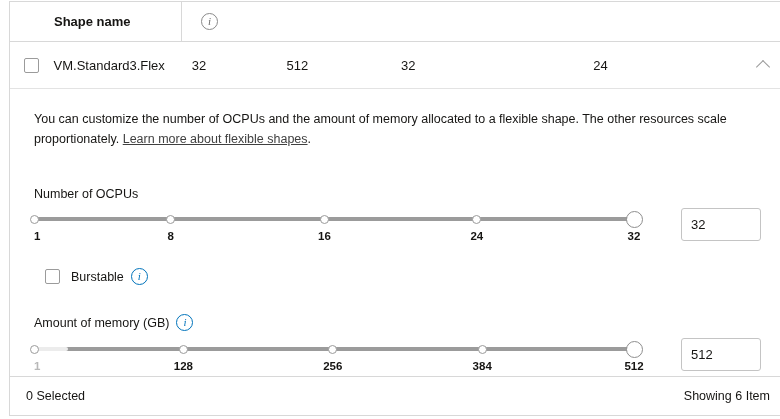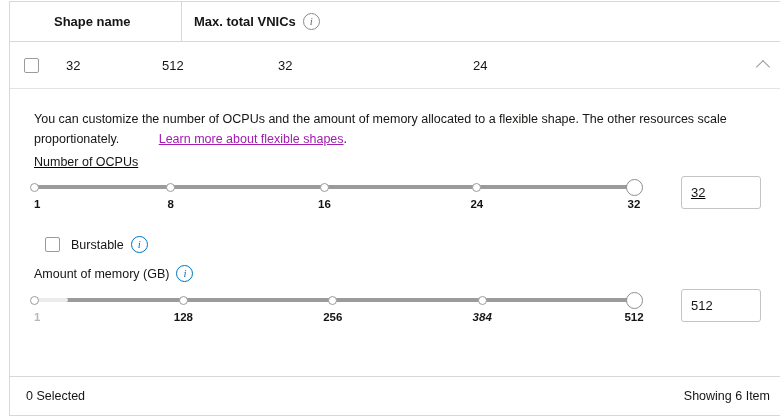--- a/index.html
+++ b/index.html
@@ -139,23 +139,22 @@
   }
 
   .desc {
     font-size: 12.5px;
     line-height: 20px;
     color: #161513;
     max-width: 716px;
     margin: 0 0 0 0;
   }
   .desc a {
-    color: #a21caf;
+    color: #404040;
     text-decoration: underline;
-    margin-left: 36px;
   }
 
   .field-label {
     display: flex;
     align-items: center;
     font-size: 12.5px;
     color: #161513;
     margin: 0 0 9px 0;
   }
 
@@ -275,43 +274,43 @@
 <body>
 
 <div id="app">
   <div class="panel">
 
     <div class="table-header">
       <div class="th th-shape">
         <span>Shape name</span>
       </div>
       <div class="th th-vnic last">
-        <span>Max. total VNICs</span>
         <span class="info-icon">i</span>
       </div>
     </div>
 
     <div class="table-row">
       <div class="td td-check">
         <span class="checkbox"></span>
       </div>
+      <div class="td td-shape">VM.Standard3.Flex</div>
       <div class="td td-ocpu">32</div>
       <div class="td td-mem">512</div>
       <div class="td td-net">32</div>
       <div class="td td-vnic">24</div>
       <div class="td td-chev">
         <span class="chevron"></span>
       </div>
     </div>
 
     <div class="expand-body">
 
       <p class="desc"><span>You can customize the number of OCPUs and the amount of memory allocated to a flexible shape. The other resources scale proportionately. </span><a href="#">Learn more about flexible shapes</a><span>.</span></p>
 
-      <div style="margin-top:6px;text-decoration:underline;">
+      <div style="margin-top:38px;">
         <div class="field-label">
           <span>Number of OCPUs</span>
         </div>
         <div class="slider-row">
           <div class="slider-wrap">
             <div class="track">
               <div class="track-inactive" id="ocpu-inactive" style="width: 0%;"></div>
               <span class="tick" style="left:0%;"></span>
               <span class="tick" style="left:22.8%;"></span>
               <span class="tick" style="left:48.4%;"></span>
@@ -329,40 +328,40 @@
           <input class="num-input" type="text" value="32" style="">
         </div>
       </div>
 
       <div class="burstable-row">
         <span class="checkbox"></span>
         <span class="burstable-label">Burstable</span>
         <span class="info-icon blue">i</span>
       </div>
 
-      <div style="margin-top:12px;">
+      <div style="margin-top:29px;">
         <div class="field-label">
           <span>Amount of memory (GB)</span>
           <span class="info-icon blue">i</span>
         </div>
         <div class="slider-row">
           <div class="slider-wrap">
             <div class="track">
               <div class="track-inactive" id="mem-inactive" style="width: 5.6%;"></div>
               <span class="tick" style="left:0%;"></span>
               <span class="tick" style="left:24.9%;"></span>
               <span class="tick" style="left:49.8%;"></span>
               <span class="tick" style="left:74.7%;"></span>
               <span class="thumb" style="left:100%;"></span>
             </div>
             <div class="ticklabels">
               <span class="ticklabel first muted" style="left:0%;">1</span>
               <span class="ticklabel" style="left:24.9%;">128</span>
               <span class="ticklabel" style="left:49.8%;">256</span>
-              <span class="ticklabel" style="left:74.7%;font-style:italic;">384</span>
+              <span class="ticklabel" style="left:74.7%;">384</span>
               <span class="ticklabel" style="left:100%;">512</span>
             </div>
           </div>
           <input class="num-input" type="text" value="512" style="">
         </div>
       </div>
     </div>
 
     <div class="footer">
       <span>0 Selected</span>

